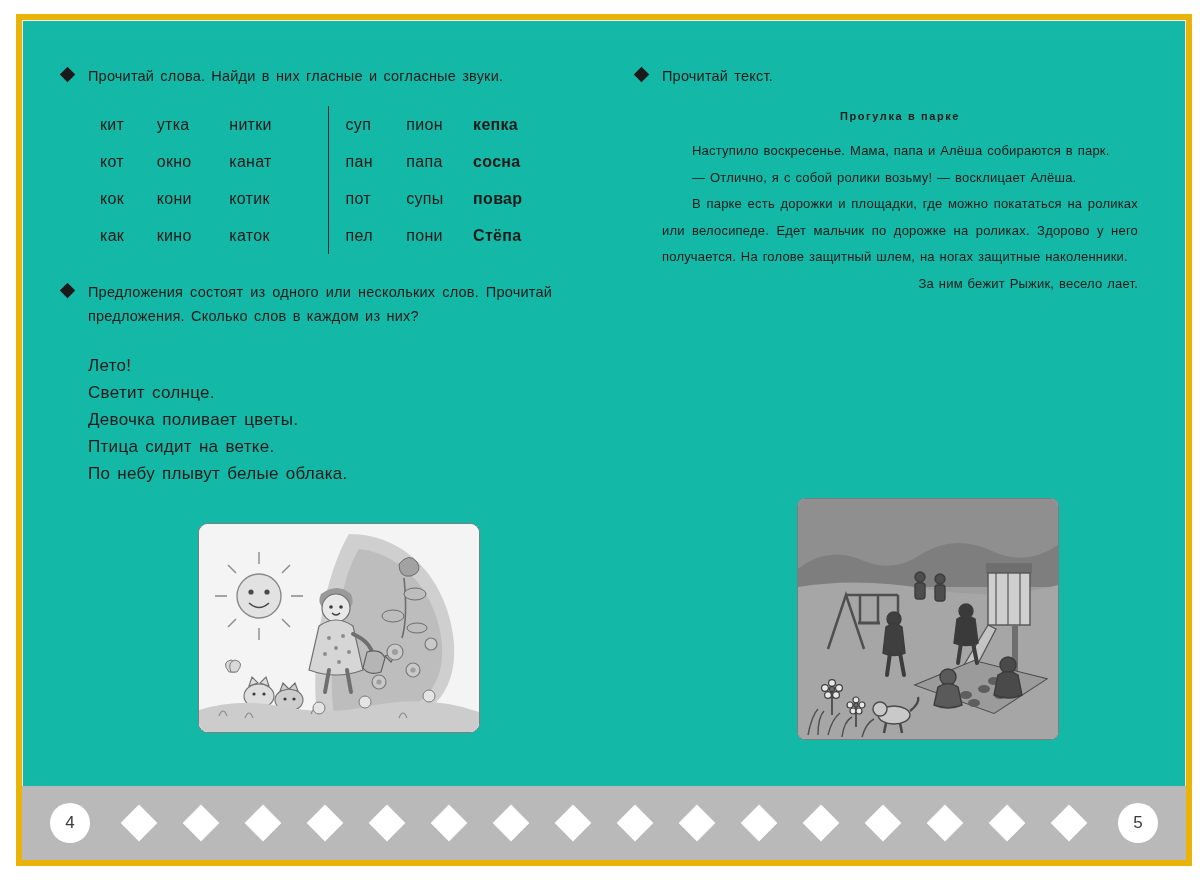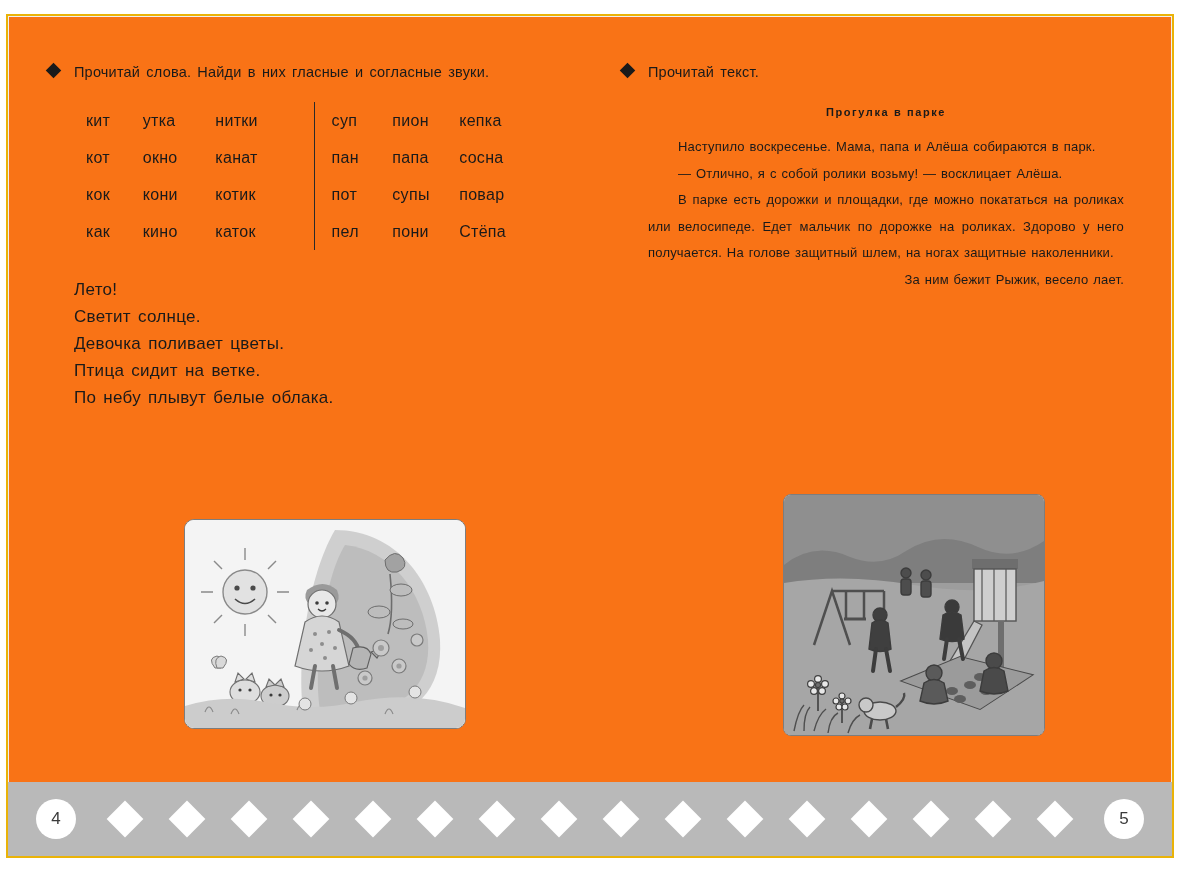--- a/index.html
+++ b/index.html
@@ -13,26 +13,26 @@
   }
   .page {
     position: relative;
     width: 1200px;
     height: 880px;
     background: #ffffff;
     overflow: hidden;
   }
   .spread {
     position: absolute;
-    left: 6px;
+    left: 16px;
     top: 14px;
     width: 1164px;
     height: 840px;
-    background: #f97316;
-    border: 2px solid #eab308;
+    background: #14b8a6;
+    border: 6px solid #eab308;
     box-shadow: 0 0 0 1px #efefef inset;
   }
   .columns {
     position: absolute;
     left: 0; top: 0;
     width: 1164px;
     height: 740px;
     display: flex;
   }
   .col {
@@ -82,21 +82,21 @@
   .word-table td.c0 { width: 58px; }
   .word-table td.c1 { width: 74px; }
   .word-table td.c2 { width: 86px; padding-right: 14px; }
   .word-table td.sep {
     width: 1px;
     border-left: 1.2px solid #2a2a2a;
     padding: 0;
   }
   .word-table td.c3 { width: 62px; padding-left: 16px; }
   .word-table td.c4 { width: 68px; }
-  .word-table td.c5 { width: 80px; }
+  .word-table td.c5 { width: 80px; font-weight: bold; }
 
   
   .sentences {
     margin: 24px 0 18px 0;
   }
   .sentences div {
     font-size: 17px;
     line-height: 27px;
     letter-spacing: 0.3px;
     word-spacing: 2px;
@@ -239,20 +239,24 @@
             <td class="c1">кино</td>
             <td class="c2">каток</td>
             <td class="sep"></td>
             <td class="c3">пел</td>
             <td class="c4">пони</td>
             <td class="c5">Стёпа</td>
           </tr>
         </tbody>
           </table>
 
+        <div class="task">
+          <span class="bullet"></span>
+          <div class="task-text">Предложения состоят из одного или нескольких слов. Прочитай предложения. Сколько слов в каждом из них?</div>
+        </div>
 
         <div class="sentences">
           <div>Лето!</div>
           <div>Светит солнце.</div>
           <div>Девочка поливает цветы.</div>
           <div>Птица сидит на ветке.</div>
           <div>По небу плывут белые облака.</div>
         </div>
       </div>
 

